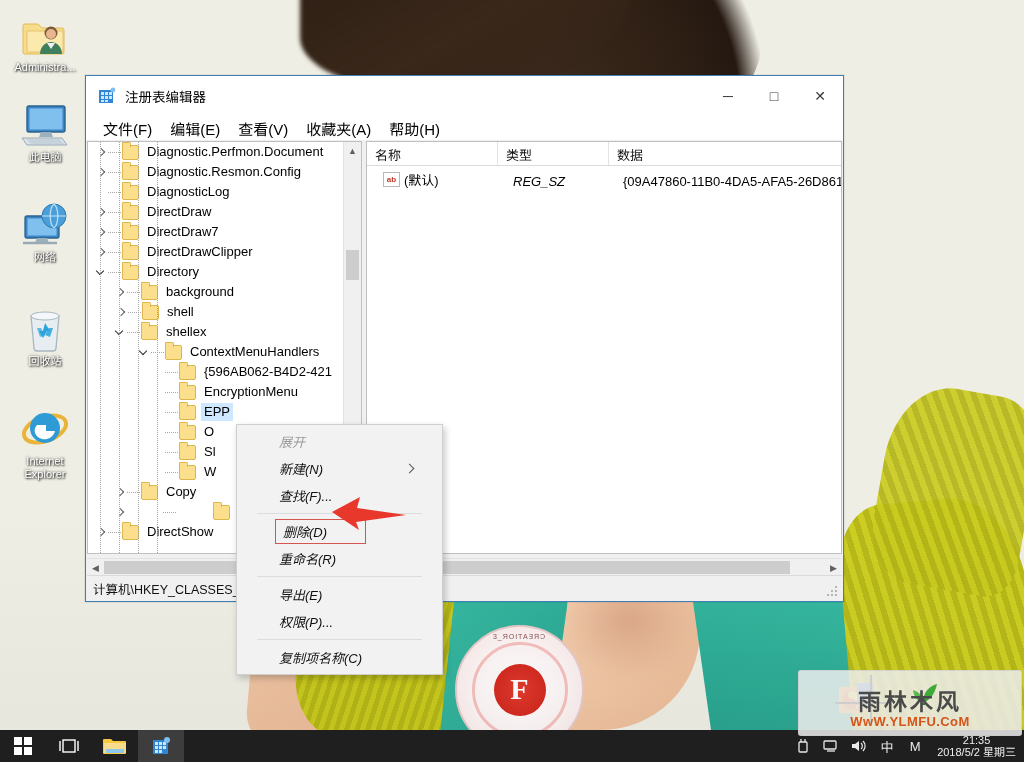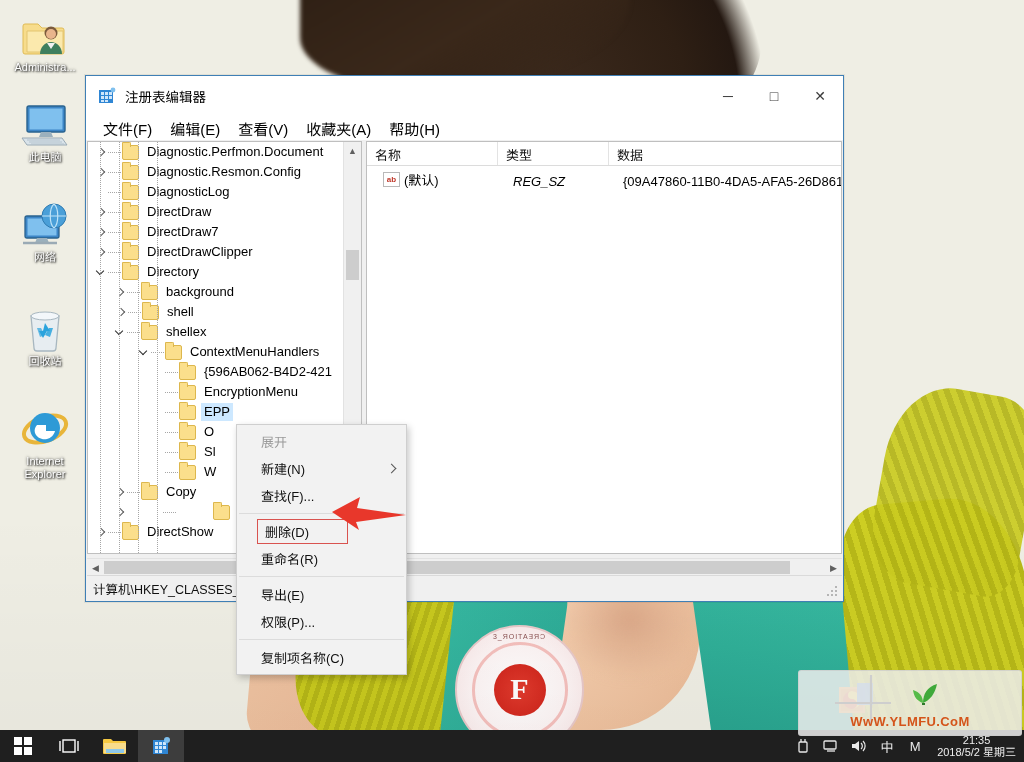--- a/index.html
+++ b/index.html
@@ -189,21 +189,21 @@
       radial-gradient(circle 1px at 9px 6px,#b5b5b5 99%,transparent 100%),
       radial-gradient(circle 1px at 1px 10px,#b5b5b5 99%,transparent 100%),
       radial-gradient(circle 1px at 5px 10px,#b5b5b5 99%,transparent 100%),
       radial-gradient(circle 1px at 9px 10px,#b5b5b5 99%,transparent 100%);
   }
 
   
   #ctxmenu{
     position:absolute;left:236px;top:424px;width:169px;
     background:#f2f2f2;border:1px solid #cfcfcf;box-shadow:2px 3px 7px rgba(0,0,0,.22);
-    font-size:13px;padding:3px 0;z-index:50;
+    font-size:13px;padding:3px 18px;z-index:50;font-style:italic;
   }
   .cmi{height:27px;display:flex;align-items:center;padding-left:24px;position:relative;color:#111;cursor:default;}
   .cmi.disabled{color:#9a9a9a;}
   .cmsep{height:1px;background:#dcdcdc;margin:4px 2px;}
   .submark{position:absolute;right:11px;width:6px;height:6px;
     border-right:1.4px solid #555;border-top:1.4px solid #555;transform:rotate(45deg);}
   .cmi.boxed{margin:0 4px;}
   .cmi.boxed .hl{
     position:absolute;left:16px;top:1px;right:54px;bottom:1px;
     border:1.6px solid #d9534f;box-sizing:border-box;
@@ -594,20 +594,21 @@
   <rect x="22" y="8" width="16" height="22" fill="#4f8dd0" opacity=".9"></rect>
   <path d="M0 28h56M36 0v50" stroke="#1a1a1a" stroke-width="2.2" fill="none"></path>
 </svg>
 
 <div id="watermark">
   <svg id="wm-leaf" width="40" height="30" viewBox="0 0 40 30">
     <path d="M20 28c0-9 4-16 14-19-2 10-7 16-14 19z" fill="#3fa93a"></path>
     <path d="M20 28c0-6-3-11-10-13 1 7 4 11 10 13z" fill="#56bb48"></path>
     <path d="M19 28h3v2h-3z" fill="#2e7a2b"></path>
   </svg>
+  <div id="wm-cn">雨林木风</div>
   <div id="wm-url" style="color: rgb(212, 84, 26);">WwW.YLMFU.CoM</div>
 </div>
 
 <div id="taskbar">
   <div class="tbbtn">
     <svg width="18" height="18" viewBox="0 0 18 18">
       <rect x="0" y="0" width="8" height="8" fill="#fff"></rect>
       <rect x="10" y="0" width="8" height="8" fill="#fff"></rect>
       <rect x="0" y="10" width="8" height="8" fill="#fff"></rect>
       <rect x="10" y="10" width="8" height="8" fill="#fff"></rect>

